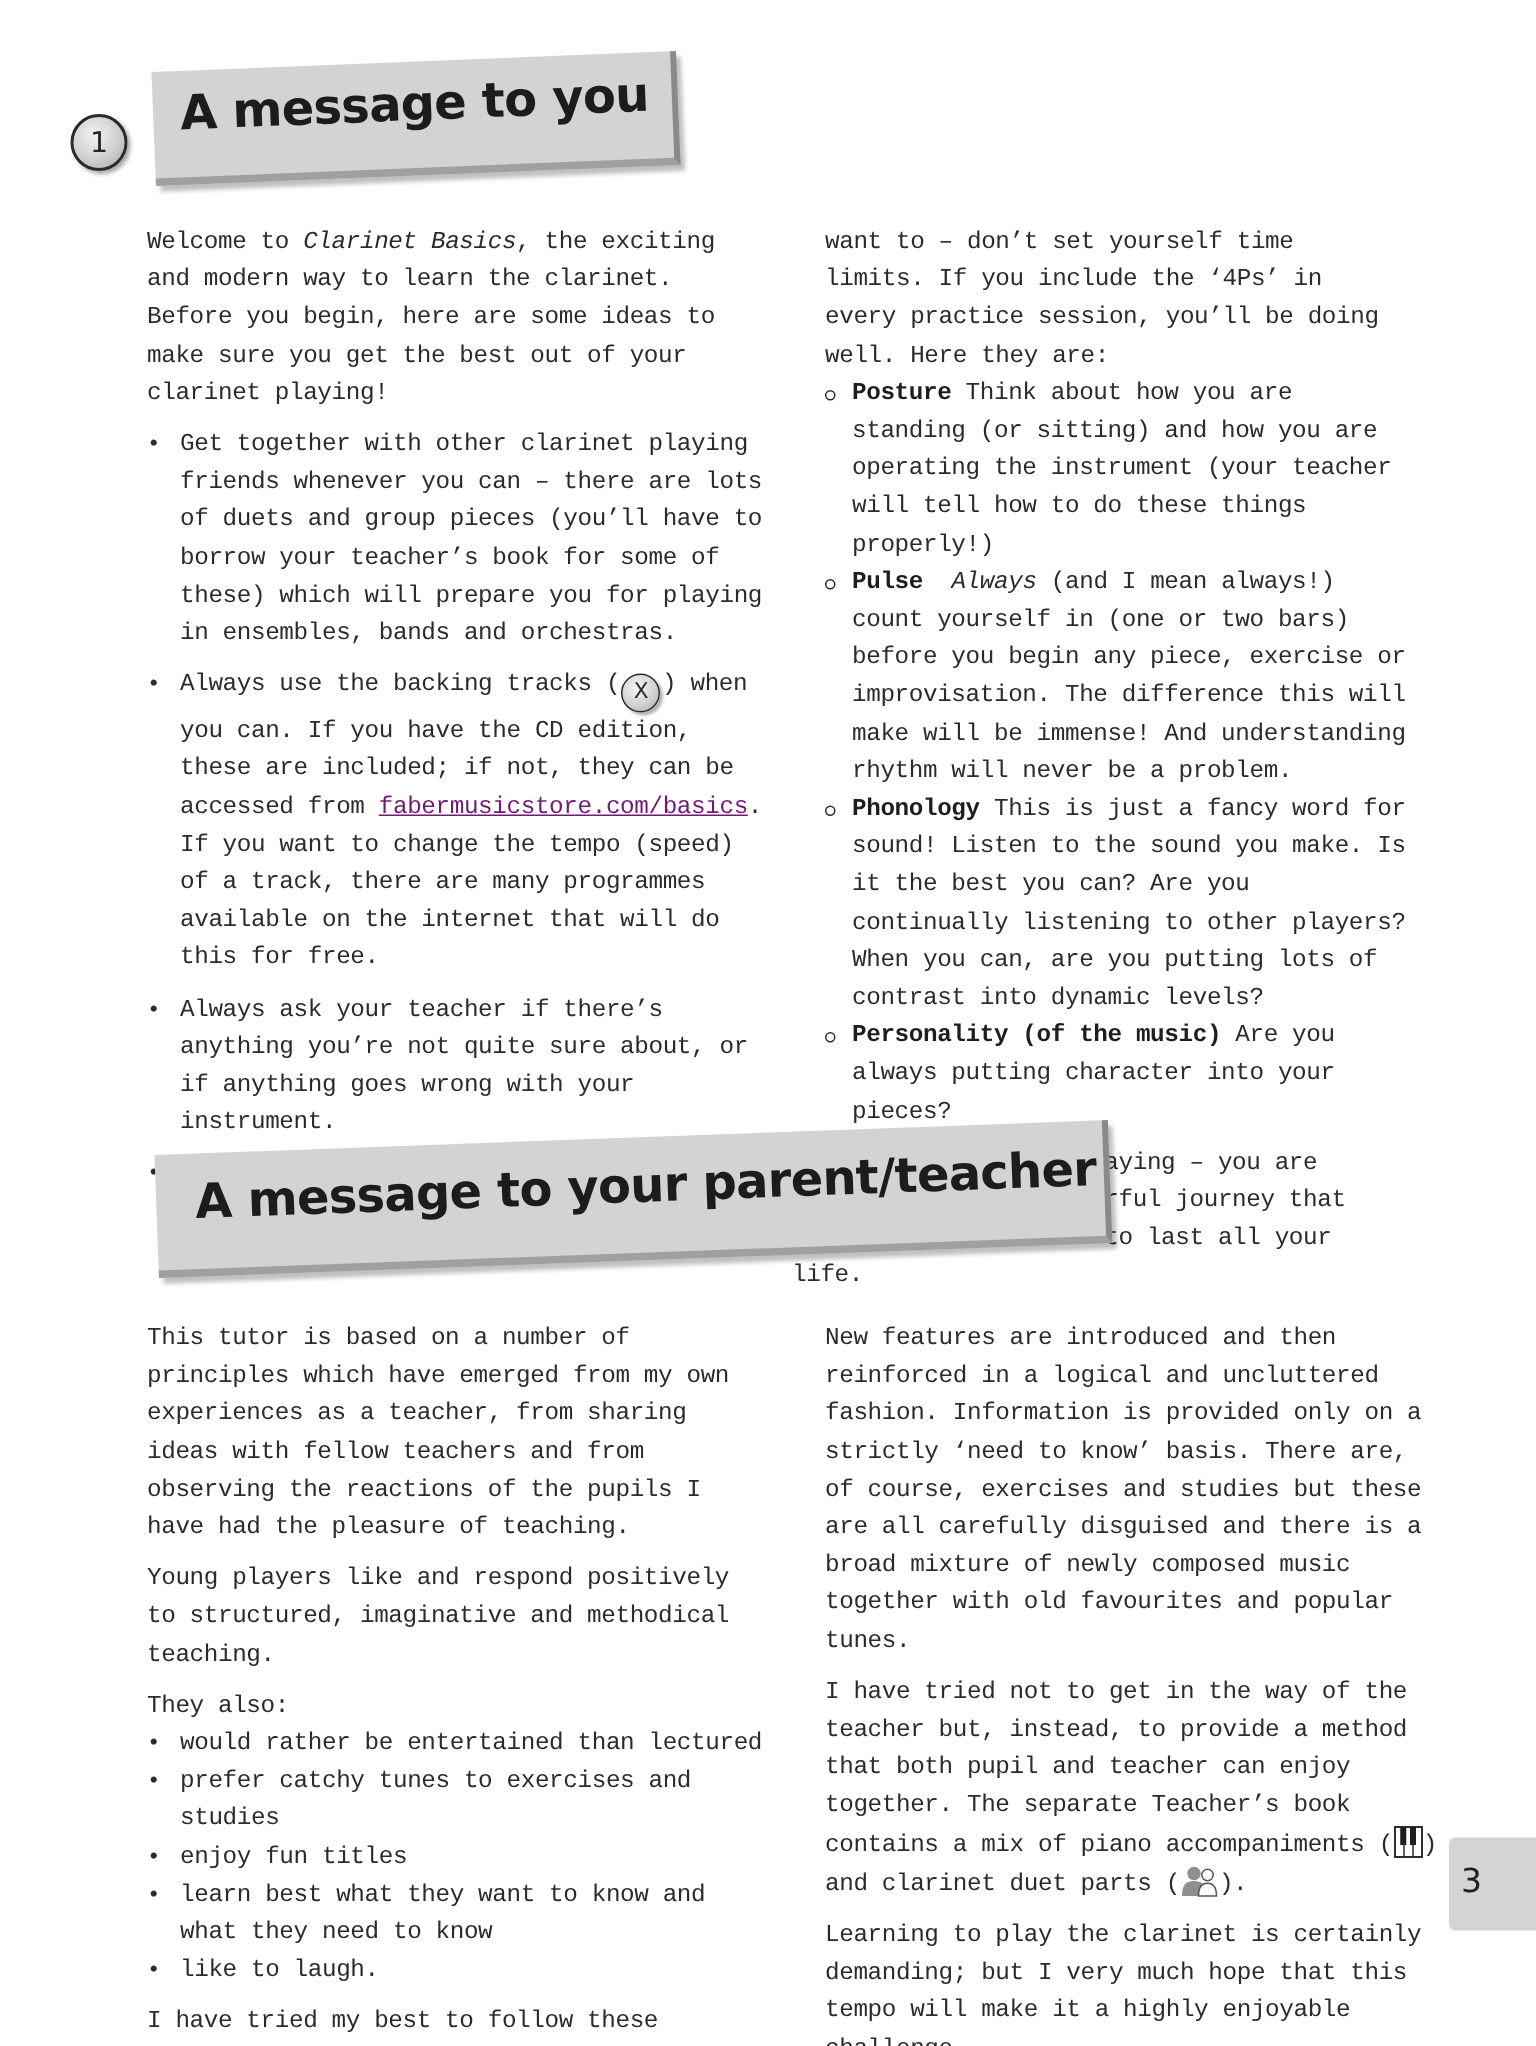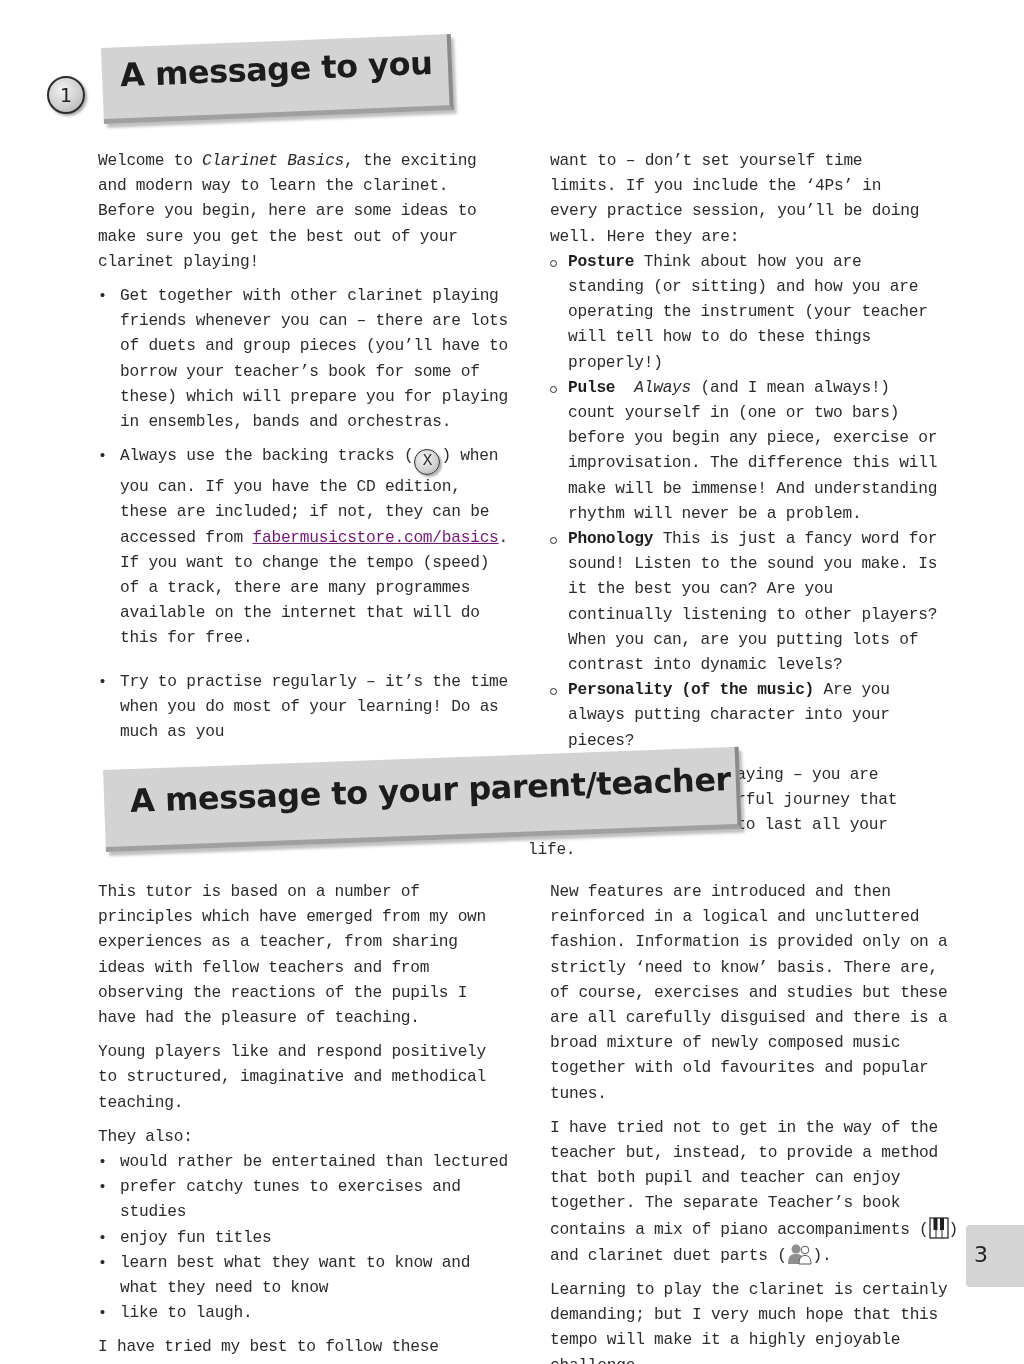--- a/index.html
+++ b/index.html
@@ -130,20 +130,21 @@
   <span class="banner-title">A message to you</span>
 </div>
 
 <div class="col" id="col1">
   <p><span>Welcome to </span><i>Clarinet Basics</i><span>, the exciting and modern way to learn the clarinet. Before you begin, here are some ideas to make sure you get the best out of your clarinet playing!</span></p>
   <div class="gap"></div>
   <p class="bullet-item">Get together with other clarinet playing friends whenever you can – there are lots of duets and group pieces (you’ll have to borrow your teacher’s book for some of these) which will prepare you for playing in ensembles, bands and orchestras.</p>
   <div class="gap"></div>
   <p class="bullet-item"><span>Always use the backing tracks (</span><span class="track-icon">X</span><span>) when you can. If you have the CD edition, these are included; if not, they can be accessed from </span><span class="link">fabermusicstore.com/basics</span><span>. If you want to change the tempo (speed) of a track, there are many programmes available on the internet that will do this for free.</span></p>
   <div class="gap"></div>
+  <p class="bullet-item">Always ask your teacher if there’s anything you’re not quite sure about, or if anything goes wrong with your instrument.</p>
   <div class="gap"></div>
   <p class="bullet-item">Try to practise regularly – it’s the time when you do most of your learning! Do as much as you</p>
 </div>
 
 <div class="col" id="col2">
   <p style="padding-left:22px">want to – don’t set yourself time limits. If you include the ‘4Ps’ in every practice session, you’ll be doing well. Here they are:</p>
   <p class="sub-item"><b>Posture</b><span> Think about how you are standing (or sitting) and how you are operating the instrument (your teacher will tell how to do these things properly!)</span></p>
   <p class="sub-item"><b>Pulse</b>&nbsp; <i>Always</i><span> (and I mean always!) count yourself in (one or two bars) before you begin any piece, exercise or improvisation. The difference this will make will be immense! And understanding rhythm will never be a problem.</span></p>
   <p class="sub-item"><b>Phonology</b><span> This is just a fancy word for sound! Listen to the sound you make. Is it the best you can? Are you continually listening to other players? When you can, are you putting lots of contrast into dynamic levels?</span></p>
   <p class="sub-item"><b>Personality (of the music)</b><span> Are you always putting character into your pieces?</span></p>

